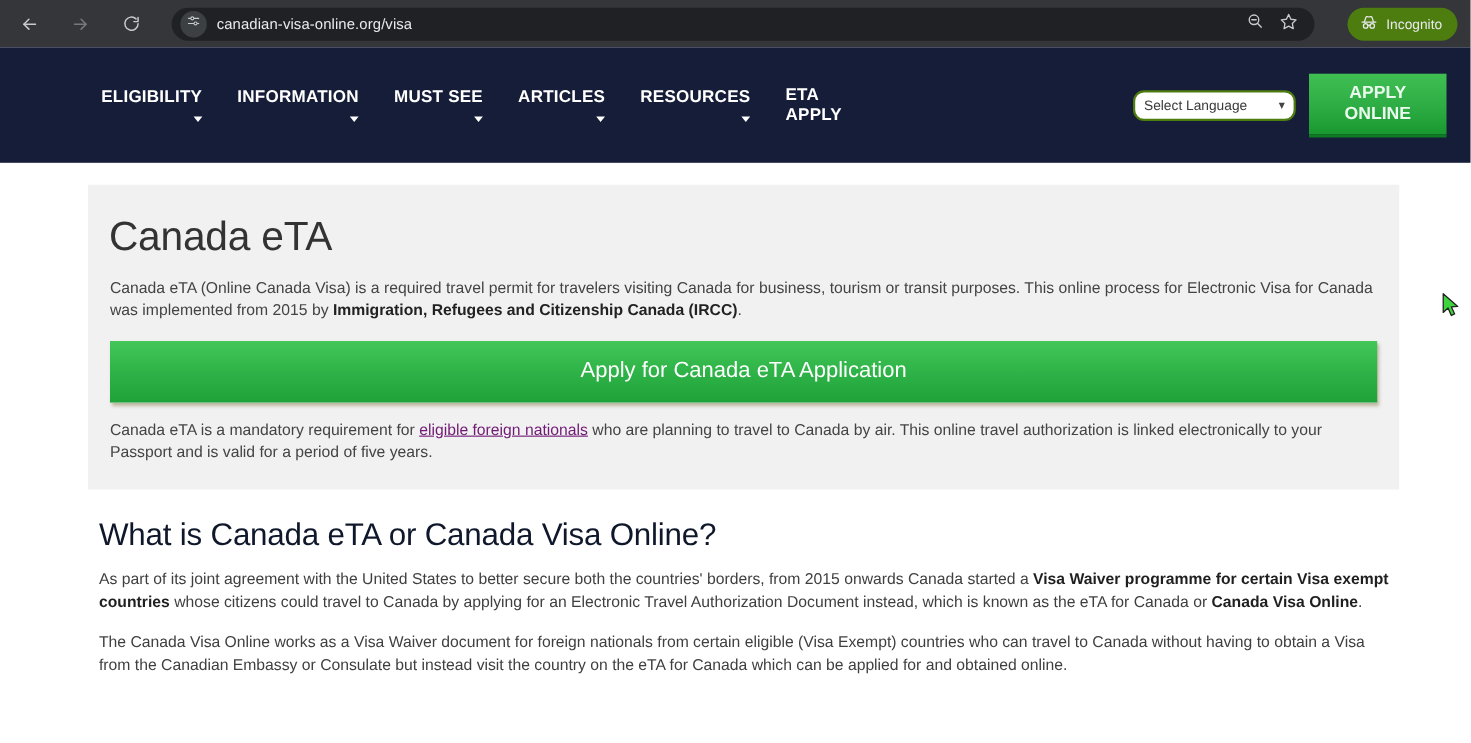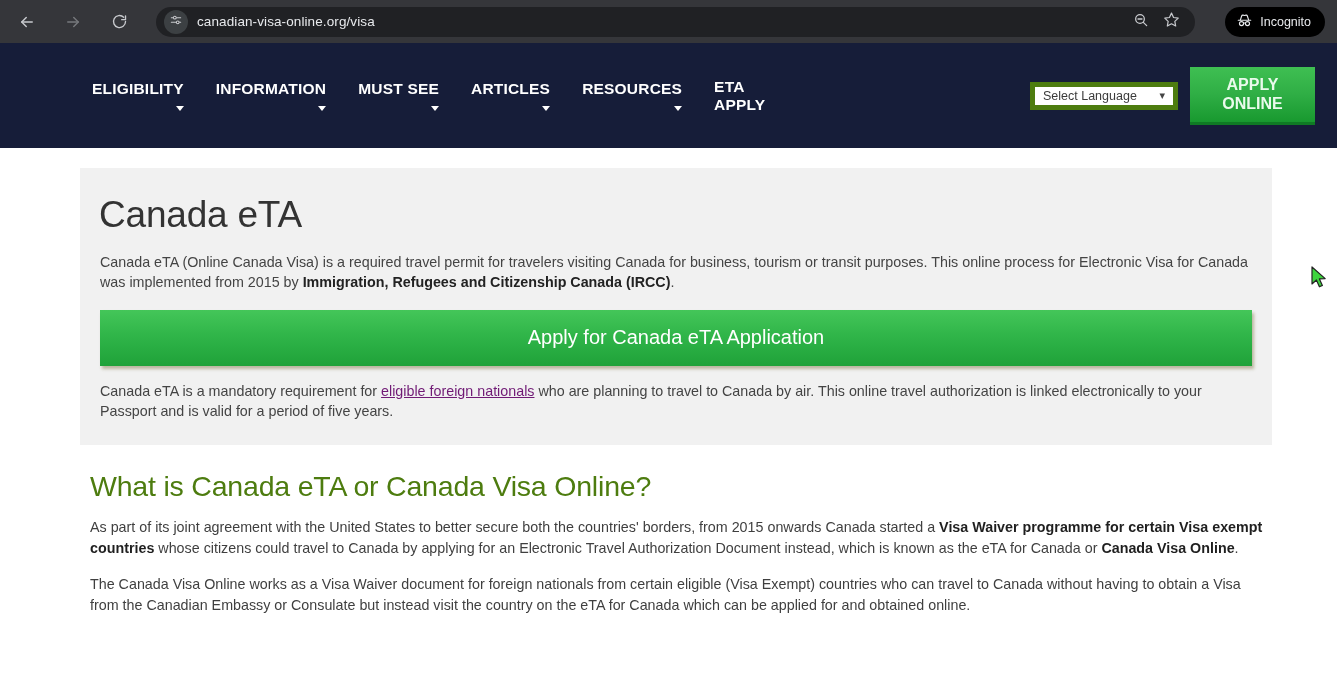--- a/index.html
+++ b/index.html
@@ -61,21 +61,21 @@
     display: flex; align-items: center; justify-content: center;
     color: #c8cace;
     flex: none;
   }
   .incognito-pill {
     display: flex; align-items: center;
     gap: 7px;
     height: 30px;
     padding: 0 14px 0 11px;
     border-radius: 16px;
-    background: #000000;
+    background: #4d7c0f;
     color: #e8eaed;
     font-size: 12.5px;
     margin-left: 8px;
     flex: none;
   }
 
   
   .site-nav {
     height: 105px;
     background: #161d39;
@@ -131,22 +131,22 @@
     width: 0; height: 0;
     border-left: 4.5px solid transparent;
     border-right: 4.5px solid transparent;
     border-top: 5px solid #ffffff;
     display: inline-block;
   }
   .lang-select {
     width: 148px;
     height: 28px;
     background: #ffffff;
-    border: 5px solid #4d7c0f;
-    border-radius: 0;
+    border: 2px solid #4d7c0f;
+    border-radius: 10px;
     display: flex;
     align-items: center;
     padding: 0 8px;
     font-size: 12.5px;
     color: #3b3b3b;
     flex: none;
   }
   .lang-select .chev {
     margin-left: auto;
     color: #444;
@@ -207,21 +207,21 @@
   }
   .link-inline {
     color: #701a75;
   }
   .section {
     margin: 25px 70px 0 90px;
   }
   .section h2 {
     font-size: 28.5px;
     font-weight: normal;
-    color: #4d7c0f;
+    color: #0f172a;
     letter-spacing: -0.2px;
     margin-bottom: 14px;
   }
   .section p {
     font-size: 14.3px;
     color: #3f3f3f;
     line-height: 1.43;
     margin-bottom: 16px;
   }
   .section p b { color: #1f1f1f; }

